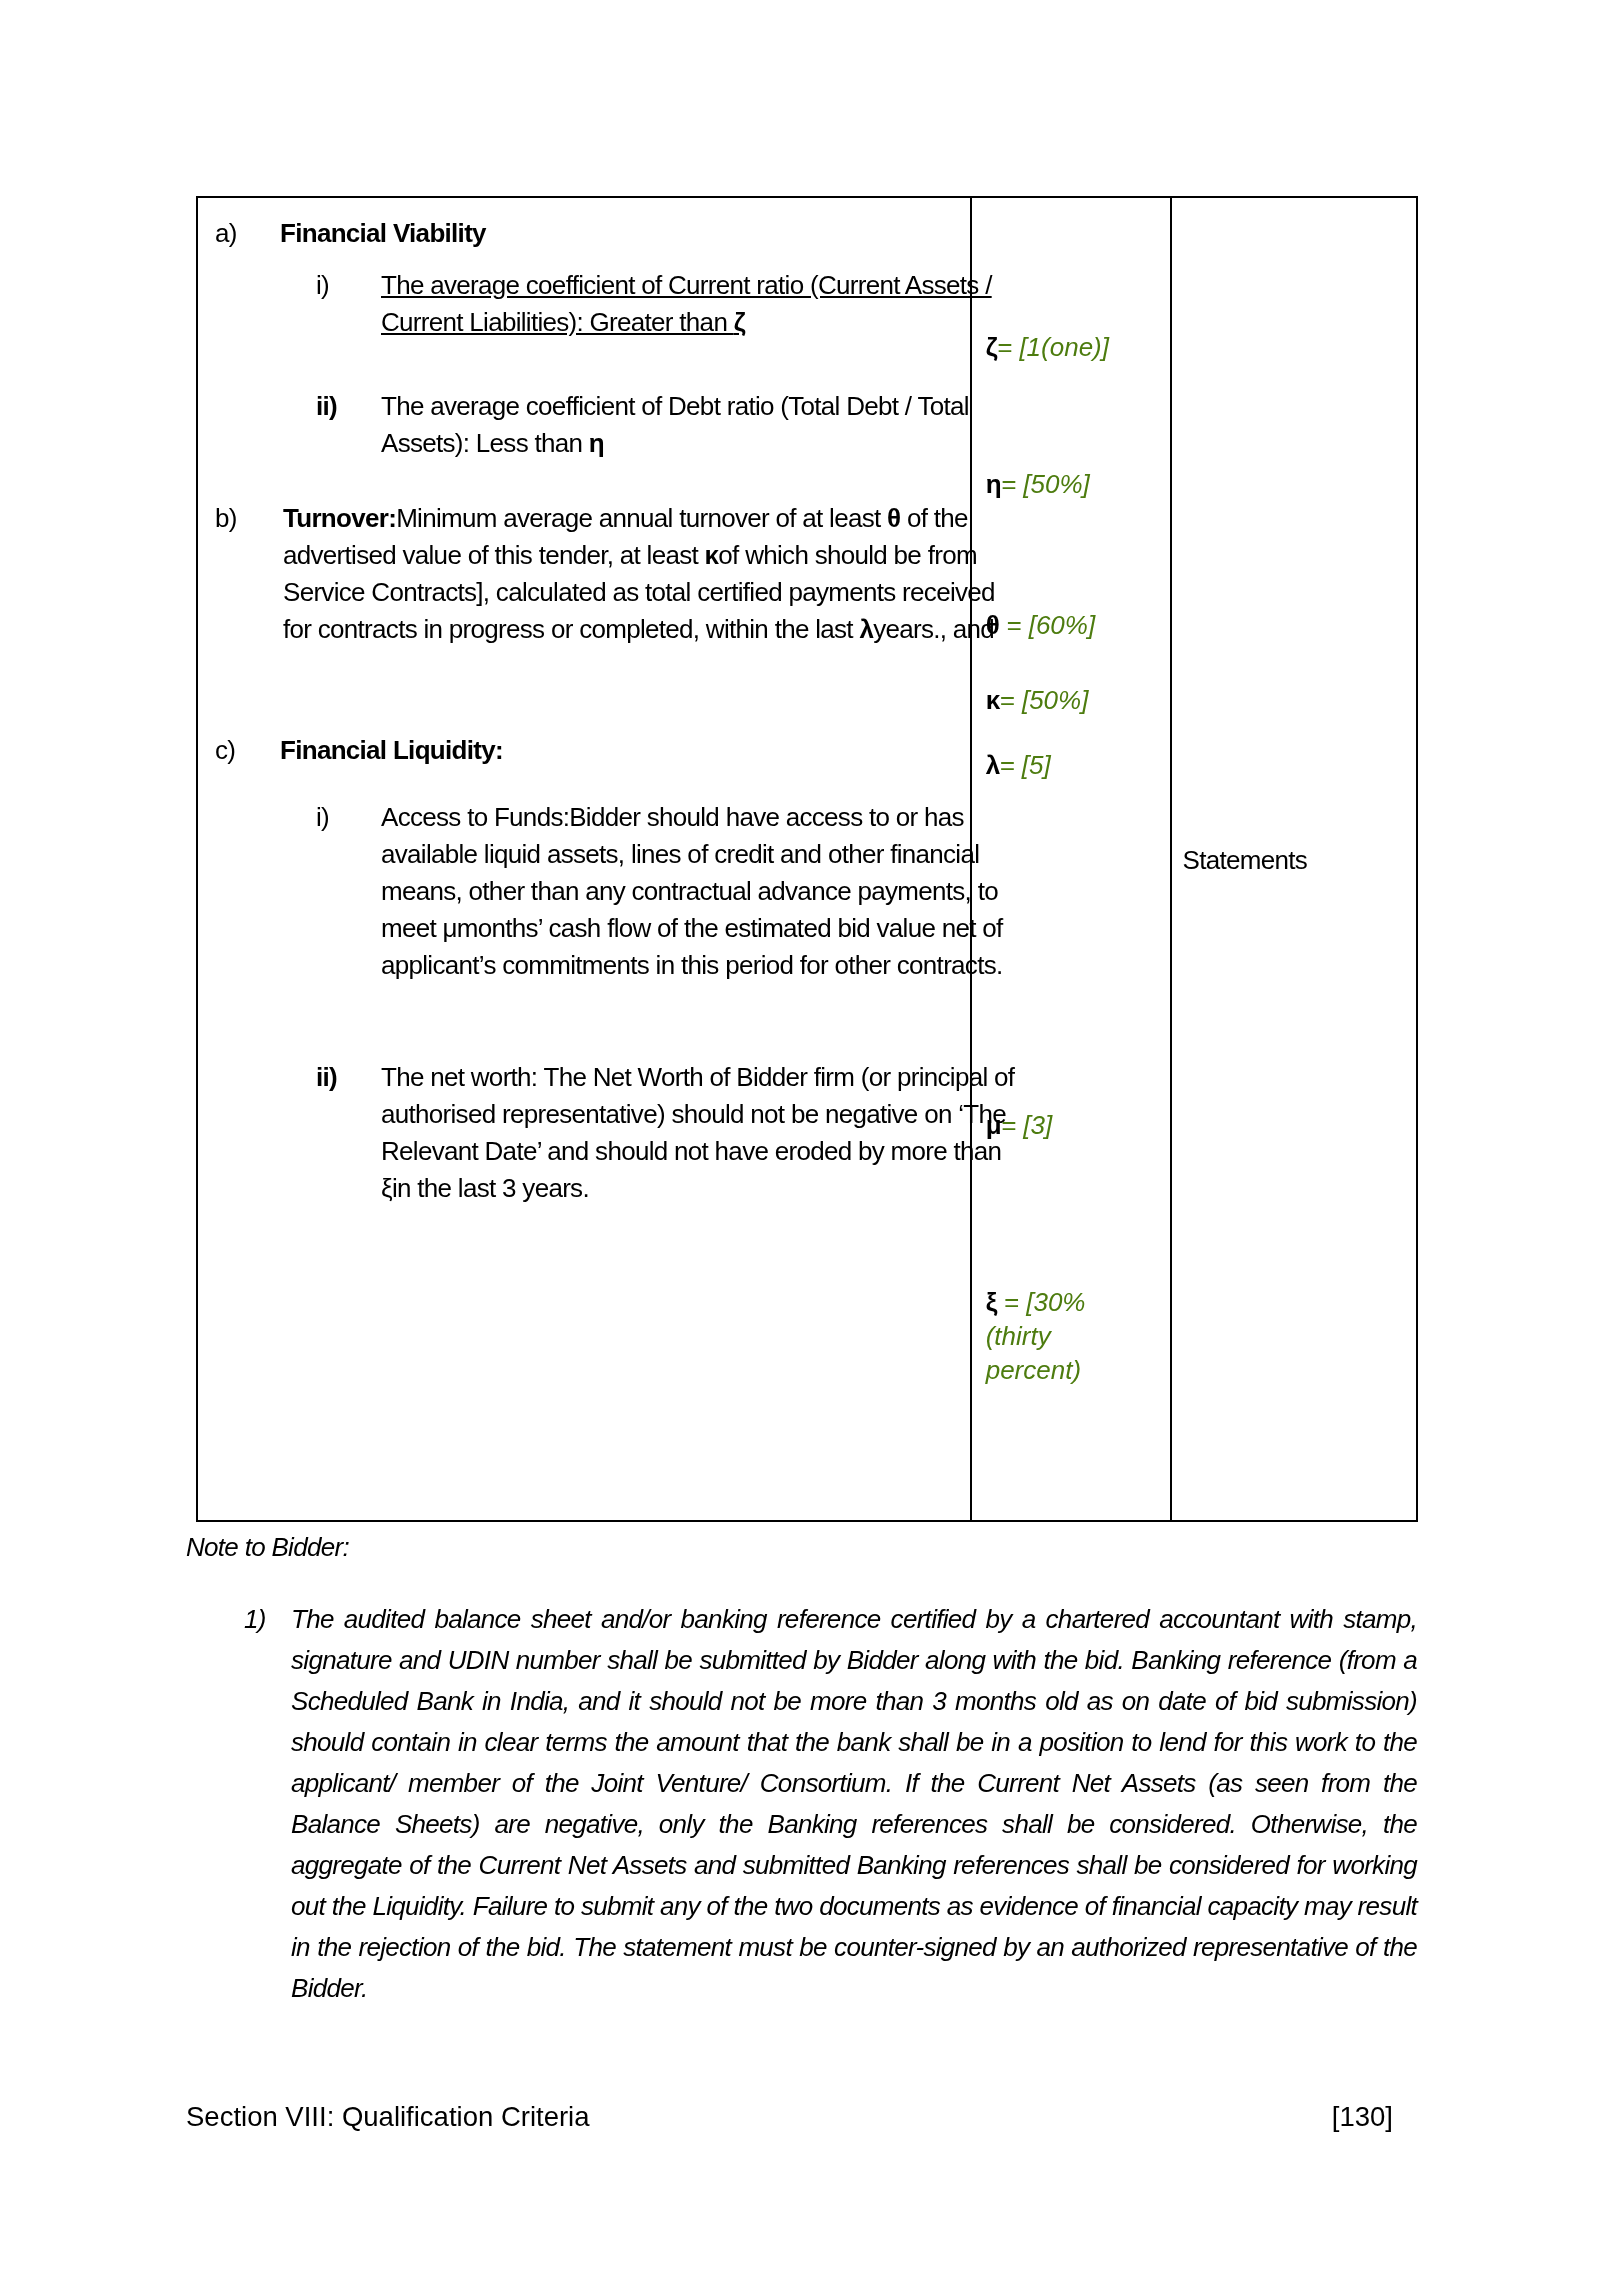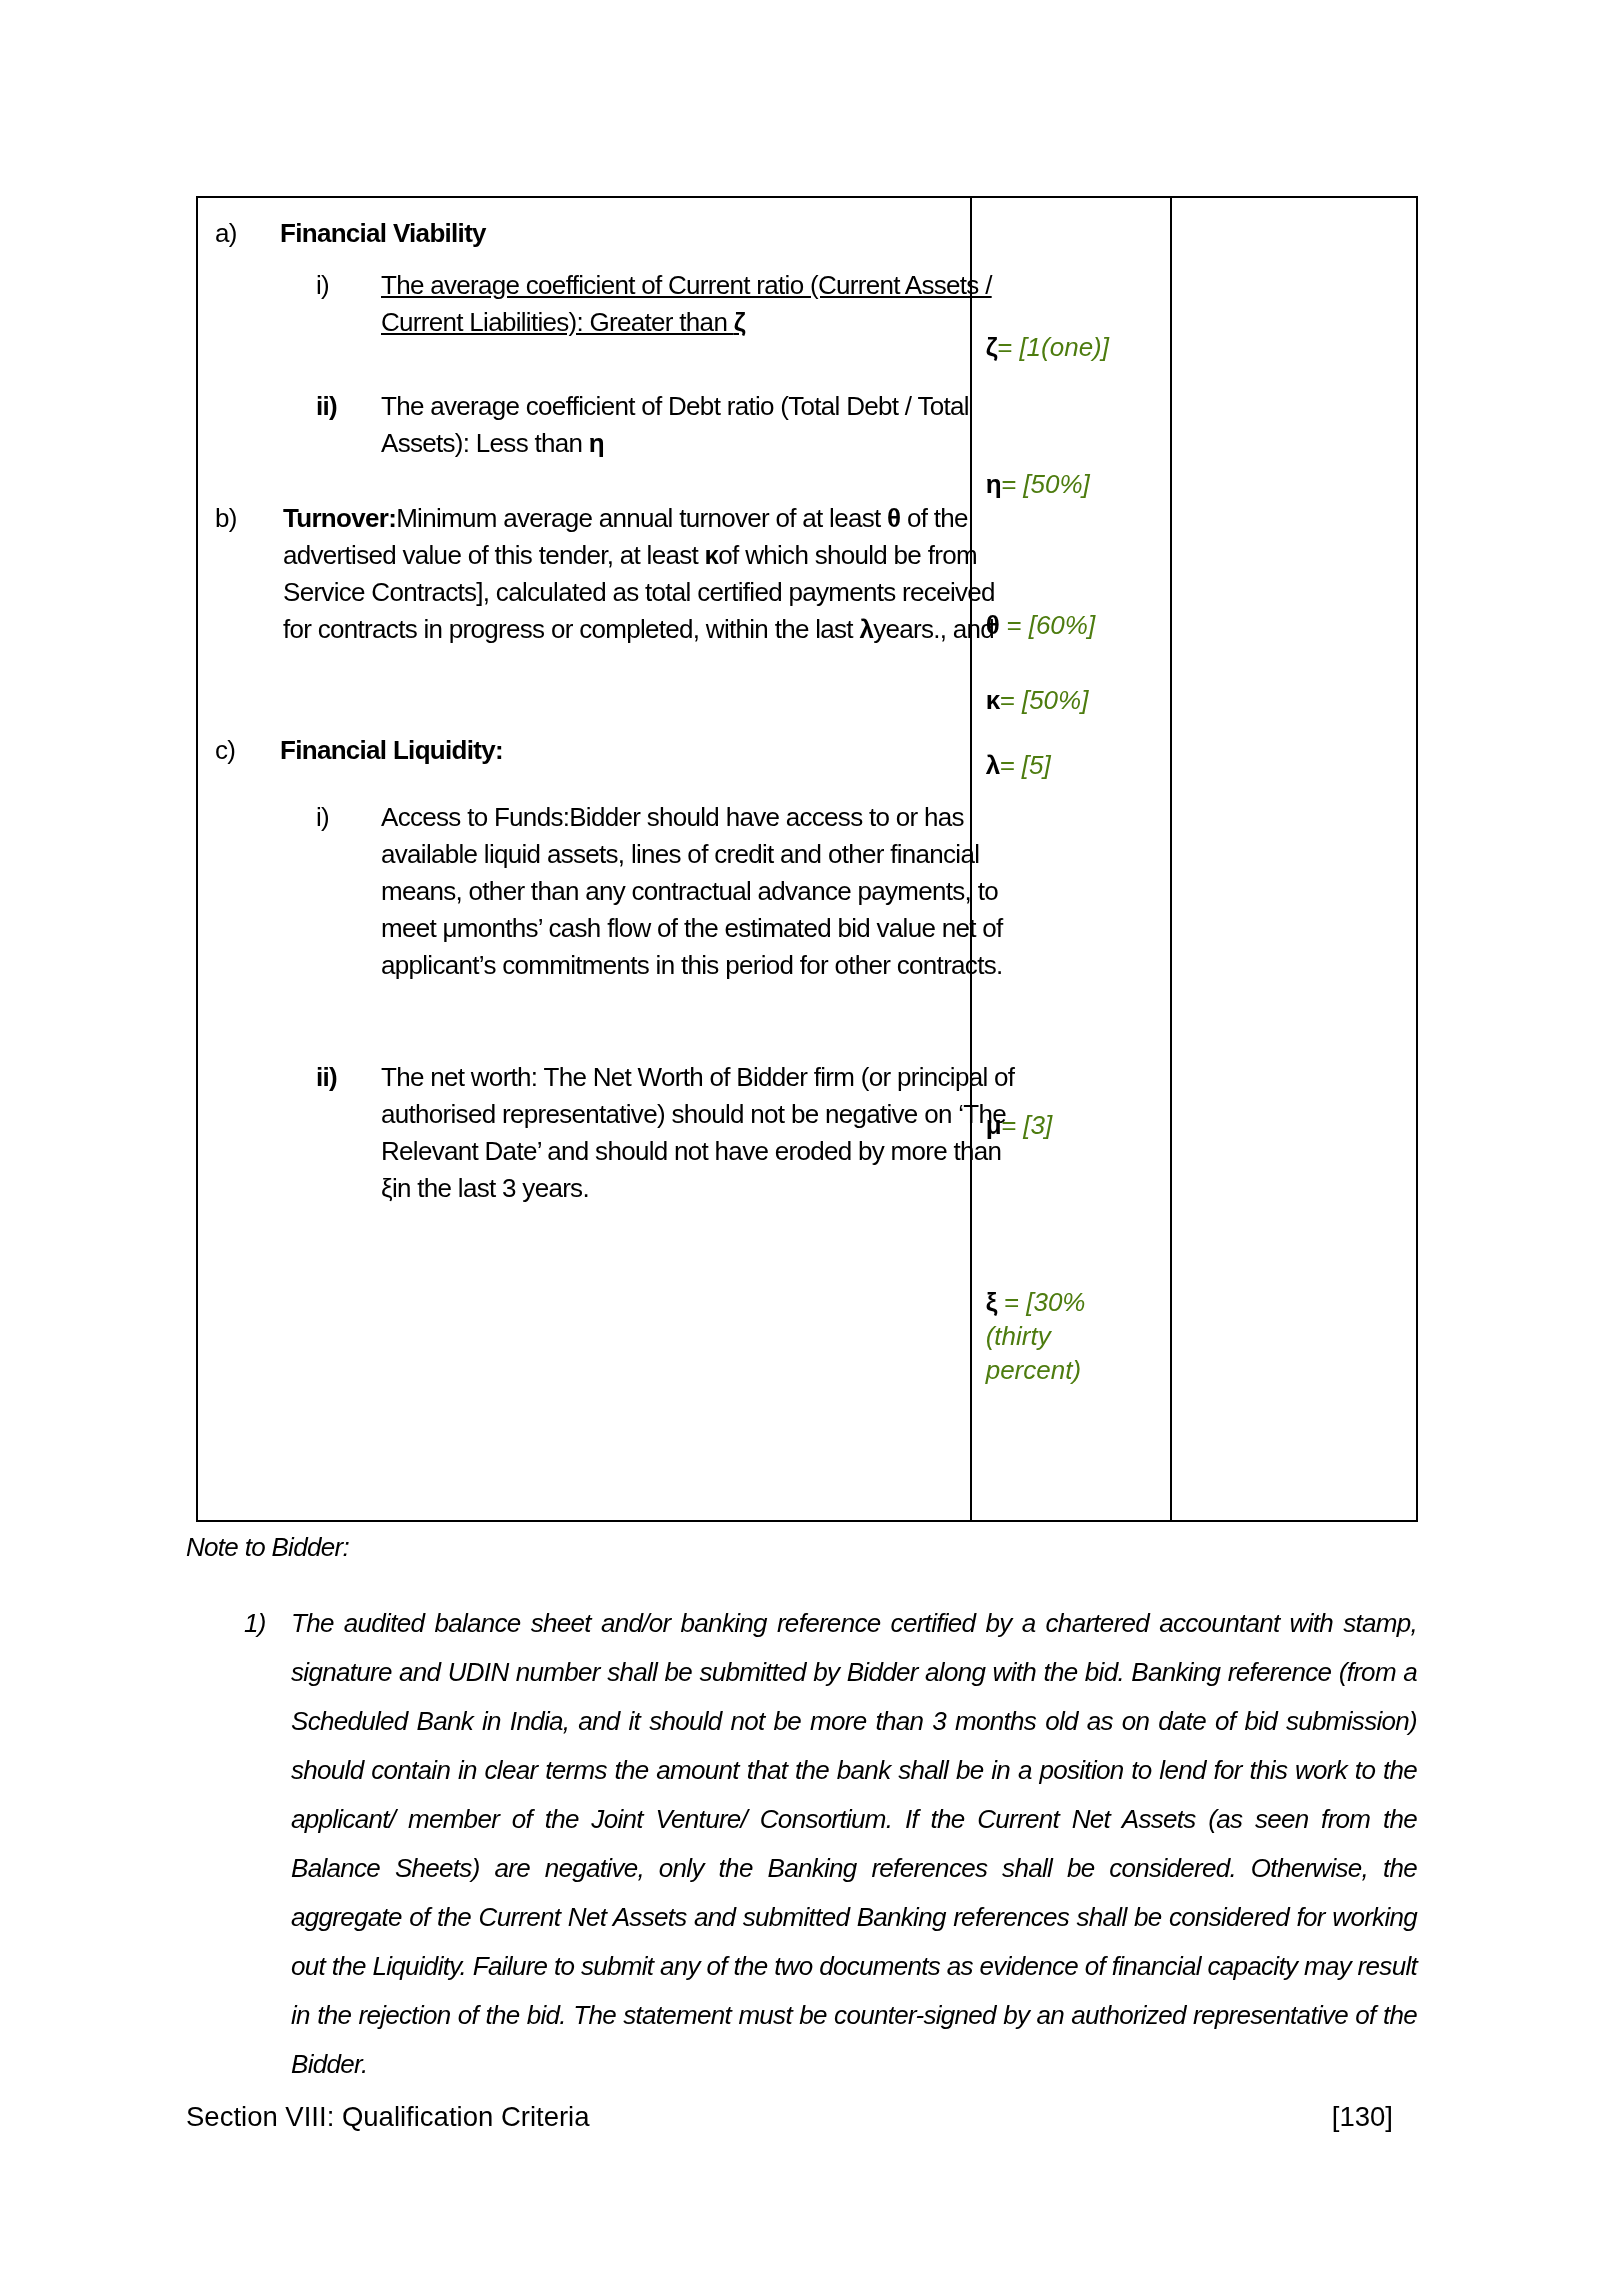--- a/index.html
+++ b/index.html
@@ -39,21 +39,21 @@
   .valrow{position:absolute;left:13.7px;width:165px;font-size:26px;line-height:34px;}
   .valrow .vsym{font-weight:bold;color:#000;font-style:normal;letter-spacing:-0.7px;}
   .valrow .vval{color:#4d7c0f;font-style:italic;}
   
   .note-heading{
     position:absolute;left:186px;top:1532px;
     font-size:26px;font-style:italic;letter-spacing:-0.7px;
   }
   .note-item{
     position:absolute;left:244px;top:1599px;width:1173px;
-    font-size:26px;font-style:italic;line-height:49px;letter-spacing:-0.7px;
+    font-size:26px;font-style:italic;line-height:41px;letter-spacing:-0.7px;
     text-align:justify;
     padding-left:47px;box-sizing:border-box;
   }
   .note-item .num{display:inline-block;width:47px;margin-left:-47px;}
   
   .footer-left{position:absolute;left:186px;top:2101px;font-size:27.5px;}
   .footer-right{position:absolute;right:230px;top:2101px;font-size:27.5px;}
 </style>
 </head>
 <body>
@@ -112,20 +112,23 @@
       </div>
       <div class="valrow" style="top:910px;">
         <span class="vsym">μ</span><span class="vval">= [3]</span>
       </div>
       <div class="valrow" style="top:1087px;">
         <span class="vsym">ξ</span><span class="vval"> = [30% (thirty percent)</span>
       </div>
 
     </div>
 
+    <div class="cell cell-req">
+      <span class="abs" style="left:10.5px;top:647px;font-size:26px;letter-spacing:-0.7px;">Statements</span>
+    </div>
 
   </div>
 
   <div class="note-heading">Note to Bidder:</div>
 
   <div class="note-item">
     <span class="num">1)</span><span>The audited balance sheet and/or banking reference certified by a chartered accountant with stamp, signature and UDIN number shall be submitted by Bidder along with the bid. Banking reference (from a Scheduled Bank in India, and it should not be more than 3 months old as on date of bid submission) should contain in clear terms the amount that the bank shall be in a position to lend for this work to the applicant/ member of the Joint Venture/ Consortium. If the Current Net Assets (as seen from the Balance Sheets) are negative, only the Banking references shall be considered. Otherwise, the aggregate of the Current Net Assets and submitted Banking references shall be considered for working out the Liquidity. Failure to submit any of the two documents as evidence of financial capacity may result in the rejection of the bid. The statement must be counter-signed by an authorized representative of the Bidder.</span>
   </div>
 
   <div class="footer-left">Section VIII: Qualification Criteria</div>

